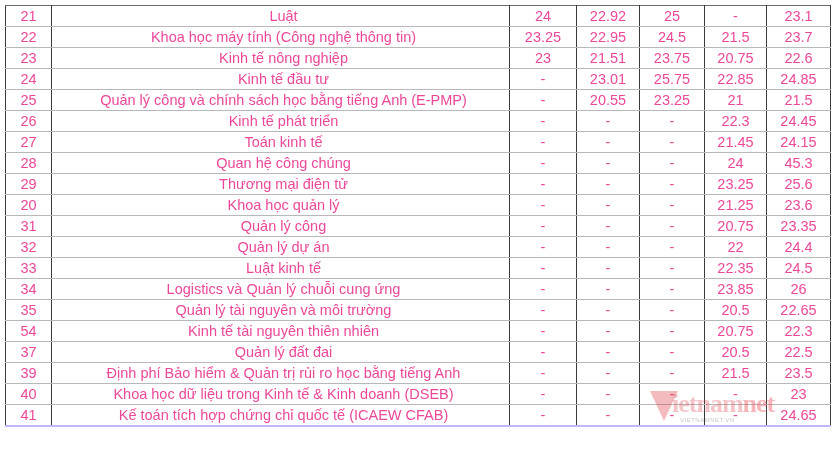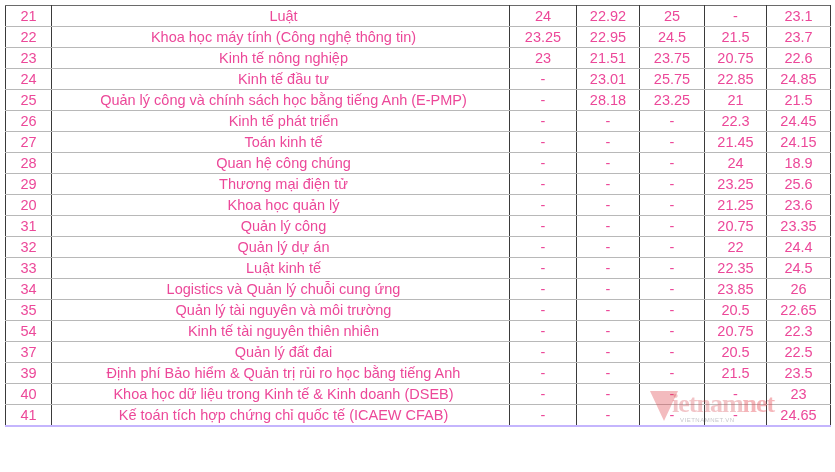--- a/index.html
+++ b/index.html
@@ -135,21 +135,21 @@
     <td class="val">-</td>
     <td class="val">23.01</td>
     <td class="val">25.75</td>
     <td class="val">22.85</td>
     <td class="val">24.85</td>
   </tr>
       <tr>
     <td class="stt">25</td>
     <td class="name">Quản lý công và chính sách học bằng tiếng Anh (E-PMP)</td>
     <td class="val">-</td>
-    <td class="val">28.18</td>
+    <td class="val">20.55</td>
     <td class="val">23.25</td>
     <td class="val">21</td>
     <td class="val">21.5</td>
   </tr>
       <tr>
     <td class="stt">26</td>
     <td class="name">Kinh tế phát triển</td>
     <td class="val">-</td>
     <td class="val">-</td>
     <td class="val">-</td>
@@ -165,21 +165,21 @@
     <td class="val">21.45</td>
     <td class="val">24.15</td>
   </tr>
       <tr>
     <td class="stt">28</td>
     <td class="name">Quan hệ công chúng</td>
     <td class="val">-</td>
     <td class="val">-</td>
     <td class="val">-</td>
     <td class="val">24</td>
-    <td class="val">18.9</td>
+    <td class="val">45.3</td>
   </tr>
       <tr>
     <td class="stt">29</td>
     <td class="name">Thương mại điện tử</td>
     <td class="val">-</td>
     <td class="val">-</td>
     <td class="val">-</td>
     <td class="val">23.25</td>
     <td class="val">25.6</td>
   </tr>

